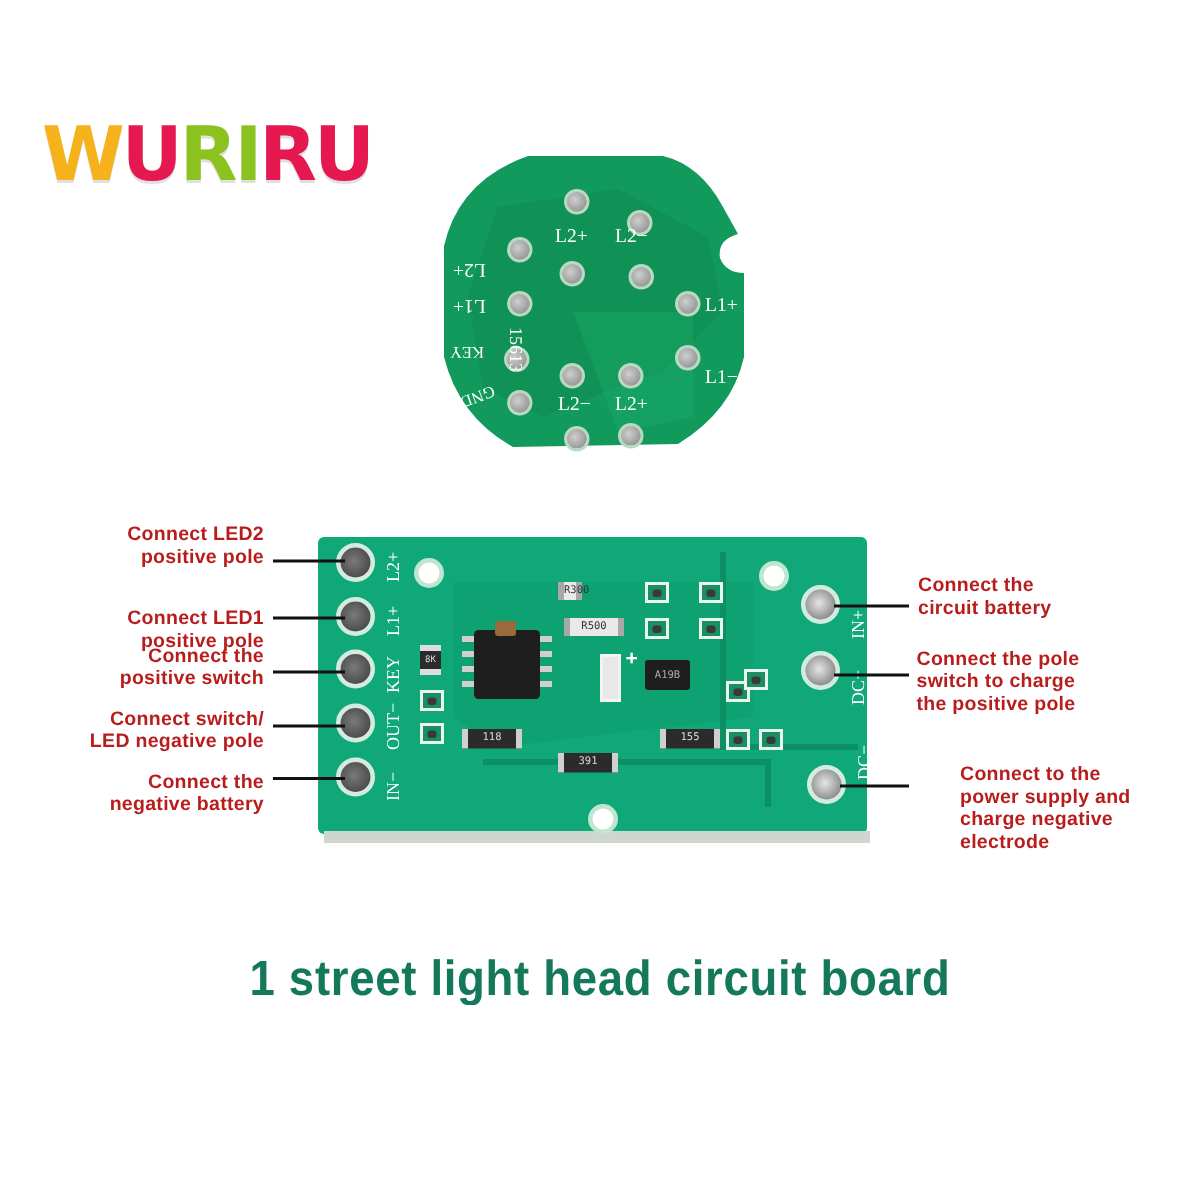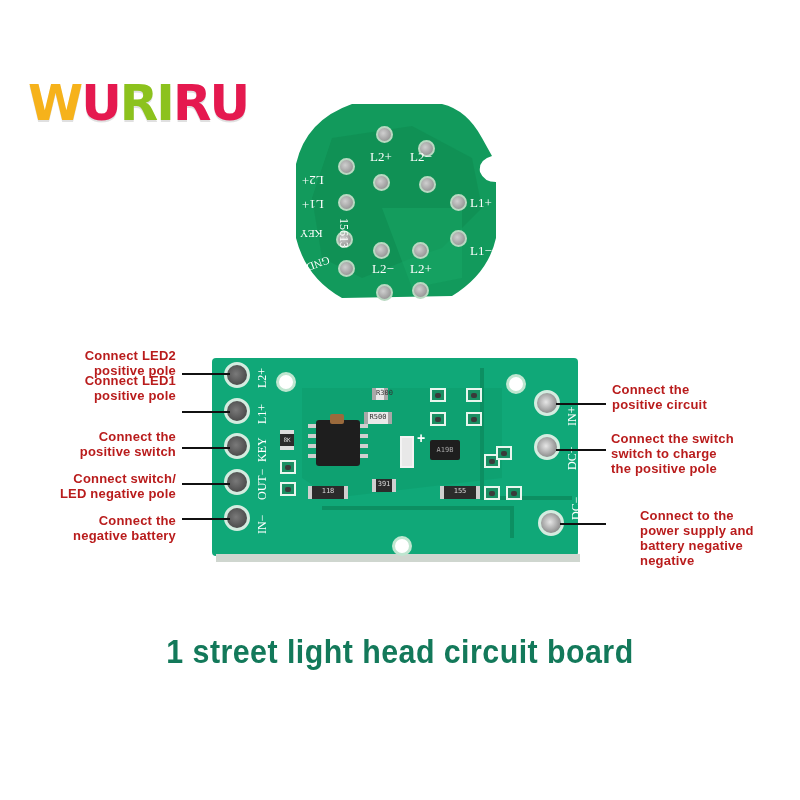--- a/index.html
+++ b/index.html
@@ -99,23 +99,23 @@
   <div class="hole" style="left:64px;top:14px"></div>
   <div class="hole" style="left:294px;top:16px"></div>
   <div class="hole" style="left:180px;top:178px"></div>
 
   <div style="position:absolute;left:104px;top:62px;width:44px;height:46px;background:#1e1e1e;border-radius:3px;"></div>
   <div style="position:absolute;left:96px;top:66px;width:8px;height:38px;background:repeating-linear-gradient(#cfcfcf 0 4px,transparent 4px 10px);"></div>
   <div style="position:absolute;left:148px;top:66px;width:8px;height:38px;background:repeating-linear-gradient(#cfcfcf 0 4px,transparent 4px 10px);"></div>
   <div style="position:absolute;left:118px;top:56px;width:14px;height:10px;background:#9b6a3c;border-radius:2px;"></div>
 
   <div class="smd light" style="left:160px;top:30px;width:16px;height:12px">R300</div>
-  <div class="smd light" style="left:152px;top:54px;width:28px;height:12px">R500</div>
+  <div class="smd light" style="left:164px;top:54px;width:40px;height:12px">R500</div>
   <div class="smd" style="left:96px;top:128px;width:40px;height:13px">118</div>
-  <div class="smd" style="left:160px;top:121px;width:24px;height:13px">391</div>
+  <div class="smd" style="left:160px;top:144px;width:40px;height:13px">391</div>
   <div class="smd" style="left:228px;top:128px;width:40px;height:13px">155</div>
   <div class="smd" style="left:68px;top:72px;width:14px;height:20px;border:none;border-top:4px solid #ddd;border-bottom:4px solid #ddd;font-size:6px;line-height:12px">8K</div>
 
   <div style="position:absolute;left:218px;top:82px;width:30px;height:20px;background:#1e1e1e;border-radius:2px;color:#aaa;font-size:7px;font-family:'DejaVu Sans Mono',monospace;text-align:center;line-height:20px;">A19B</div>
   <div style="position:absolute;left:188px;top:78px;width:10px;height:28px;background:#e8e8e8;border:2px solid #f3f3f3;"></div>
   <span style="position:absolute;left:205px;top:72px;color:#fff;font-size:14px;font-weight:bold;">+</span>
 
   <div class="smdpad" style="left:218px;top:30px"></div>
   <div class="smdpad" style="left:218px;top:54px"></div>
   <div class="smdpad" style="left:254px;top:30px"></div>
@@ -128,26 +128,26 @@
   <div class="smdpad" style="left:284px;top:88px"></div>
 </div>
 
 <div class="leader" style="left:182px;top:373px;width:48px"></div>
 <div class="leader" style="left:182px;top:411px;width:48px"></div>
 <div class="leader" style="left:182px;top:447px;width:48px"></div>
 <div class="leader" style="left:182px;top:483px;width:48px"></div>
 <div class="leader" style="left:182px;top:518px;width:48px"></div>
 
 <div class="lbl left" style="right:624px;top:348px"><span>Connect LED2</span><br><span>positive pole</span></div>
-<div class="lbl left" style="right:624px;top:373px"><span>Connect LED1</span><br><span>positive pole</span></div>
+<div class="lbl left" style="right:624px;top:404px"><span>Connect LED1</span><br><span>positive pole</span></div>
 <div class="lbl left" style="right:624px;top:429px"><span>Connect the</span><br><span>positive switch</span></div>
 <div class="lbl left" style="right:624px;top:471px"><span>Connect switch/</span><br><span>LED negative pole</span></div>
 <div class="lbl left" style="right:624px;top:513px"><span>Connect the</span><br><span>negative battery</span></div>
 
 <div class="leader" style="left:556px;top:403px;width:50px"></div>
 <div class="leader" style="left:556px;top:449px;width:50px"></div>
 <div class="leader" style="left:560px;top:523px;width:46px"></div>
 
-<div class="lbl" style="left:612px;top:382px"><span>Connect the</span><br><span>positive circuit</span></div>
-<div class="lbl" style="left:611px;top:431px"><span>Connect the switch</span><br><span>switch to charge</span><br><span>the positive pole</span></div>
-<div class="lbl" style="left:640px;top:508px"><span>Connect to the</span><br><span>power supply and</span><br><span>battery negative</span><br><span>negative</span></div>
+<div class="lbl" style="left:612px;top:382px"><span>Connect the</span><br><span>circuit battery</span></div>
+<div class="lbl" style="left:611px;top:431px"><span>Connect the pole</span><br><span>switch to charge</span><br><span>the positive pole</span></div>
+<div class="lbl" style="left:640px;top:508px"><span>Connect to the</span><br><span>power supply and</span><br><span>charge negative</span><br><span>electrode</span></div>
 
 <div class="abs title">1 street light head circuit board</div>
 
 </body></html>

